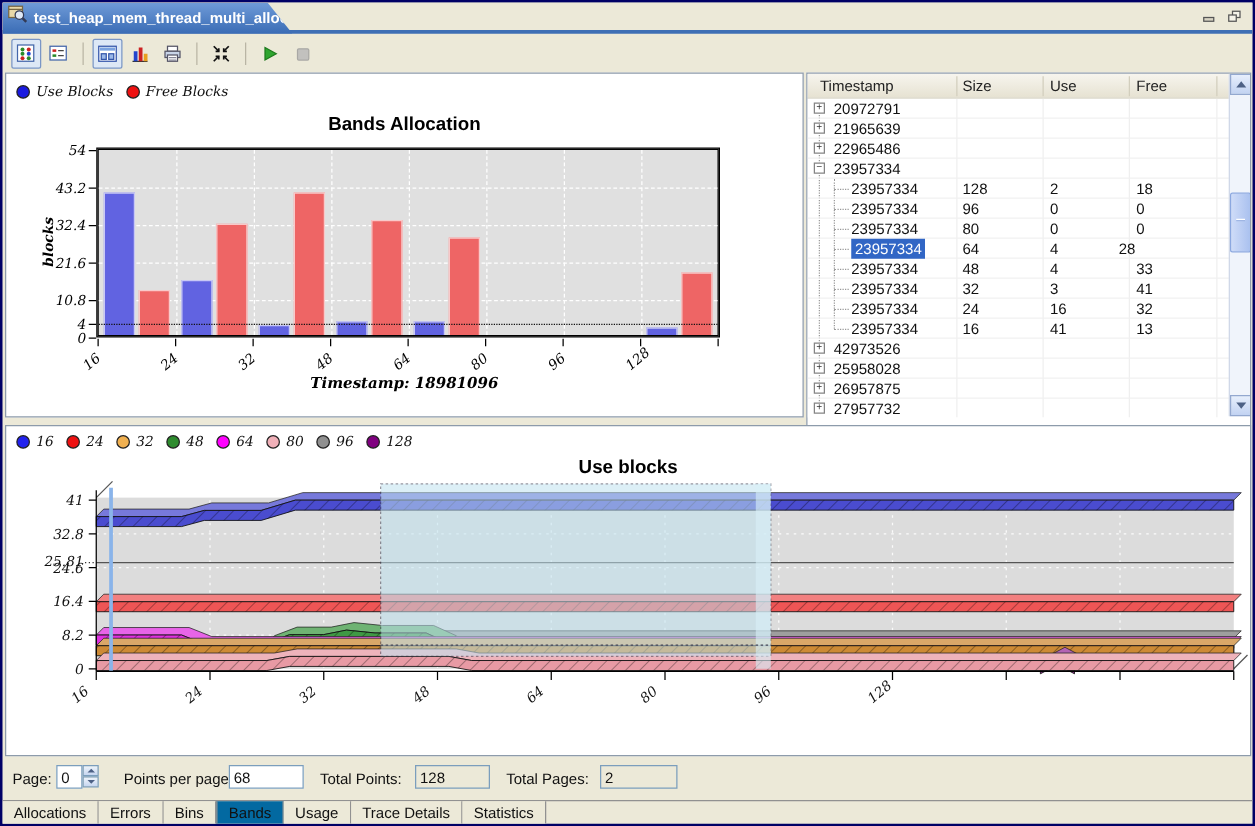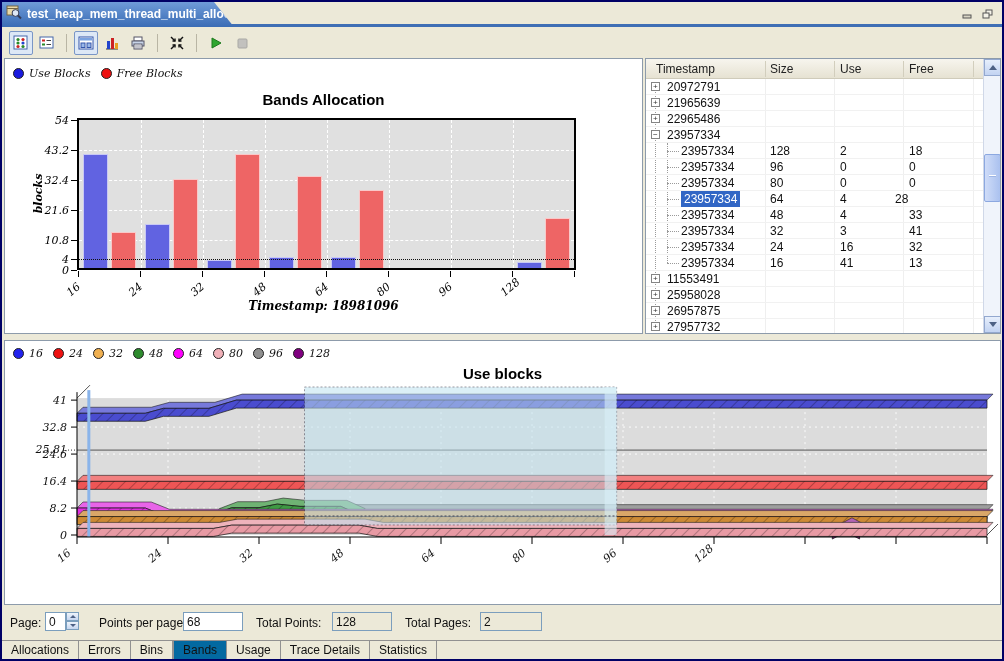--- a/index.html
+++ b/index.html
@@ -18,21 +18,21 @@
 
   
   #toolbar { position:absolute; left:0; top:25px; width:1000px; height:31px; display:flex; align-items:center; padding-left:6px; }
   .tbtn { width:24px; height:24px; display:flex; align-items:center; justify-content:center; margin:0 1px; border:1px solid transparent; }
   .tbtn.pressed { border:1px solid #7a96c6; background:#dde8f6; border-radius:2px; }
   .tsep { width:1px; height:18px; background:#b9b5a4; margin:0 6px; }
 
   
   .panel { position:absolute; background:#fff; border:1px solid #8d9bab; }
   #bands-panel { left:2px; top:56px; width:639px; height:276px; }
-  #table-panel { left:643px; top:56px; width:356px; height:276px; overflow:hidden;text-decoration:underline; }
+  #table-panel { left:643px; top:56px; width:356px; height:348px; overflow:hidden;text-decoration:underline; }
   #use-panel { left:2px; top:338px; width:997px; height:265px; }
 
   
   .legend { position:absolute; display:flex; align-items:center; gap:10px; font:italic 11px "DejaVu Serif", serif; color:#111; }
   .legend .item { display:flex; align-items:center; gap:5px; }
   .legend .dot { width:11px; height:11px; border-radius:50%; border:1px solid #222; }
 
   .chart-title { position:absolute; width:100%; text-align:center; font:bold 15px "Liberation Sans", sans-serif; color:#000; }
 
   
@@ -365,21 +365,21 @@
         </div>
         <div class="trow" style="top: 176px;">
           <div class="treestub" style="left: 21px; width: 12px; top: 8px;"></div>
           <span class="cell" style="left: 35px;">23957334</span>
           <span class="cell" style="left: 124px;">16</span>
           <span class="cell" style="left: 194px;">41</span>
           <span class="cell" style="left: 263px;">13</span>
         </div>
         <div class="trow" style="top: 192px;">
           <div class="expander">+</div>
-          <span class="cell" style="left: 21px;">11553491</span>
+          <span class="cell" style="left: 21px;">42973526</span>
         </div>
         <div class="trow" style="top: 208px;">
           <div class="expander">+</div>
           <span class="cell" style="left: 21px;">25958028</span>
         </div>
         <div class="trow" style="top: 224px;">
           <div class="expander">+</div>
           <span class="cell" style="left: 21px;">26957875</span>
         </div>
         <div class="trow" style="top: 240px;">

